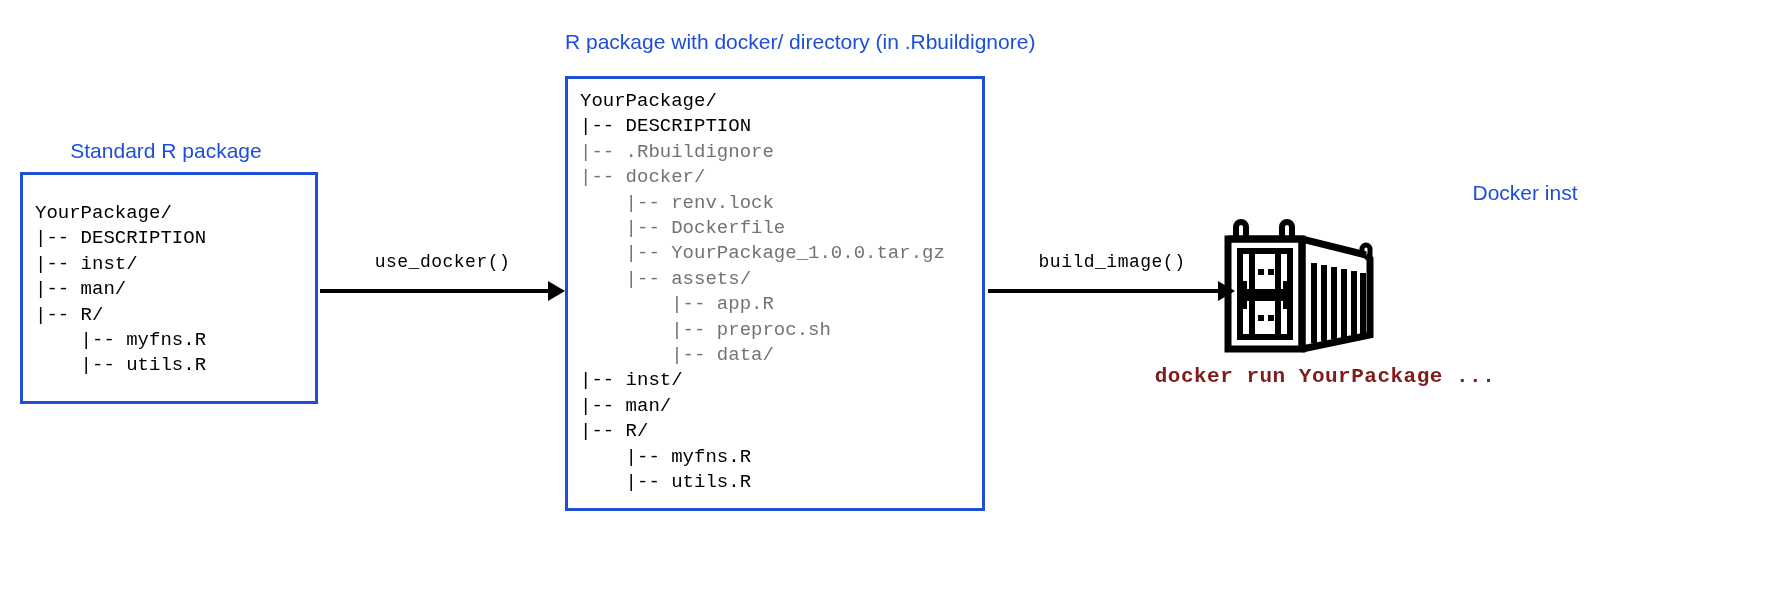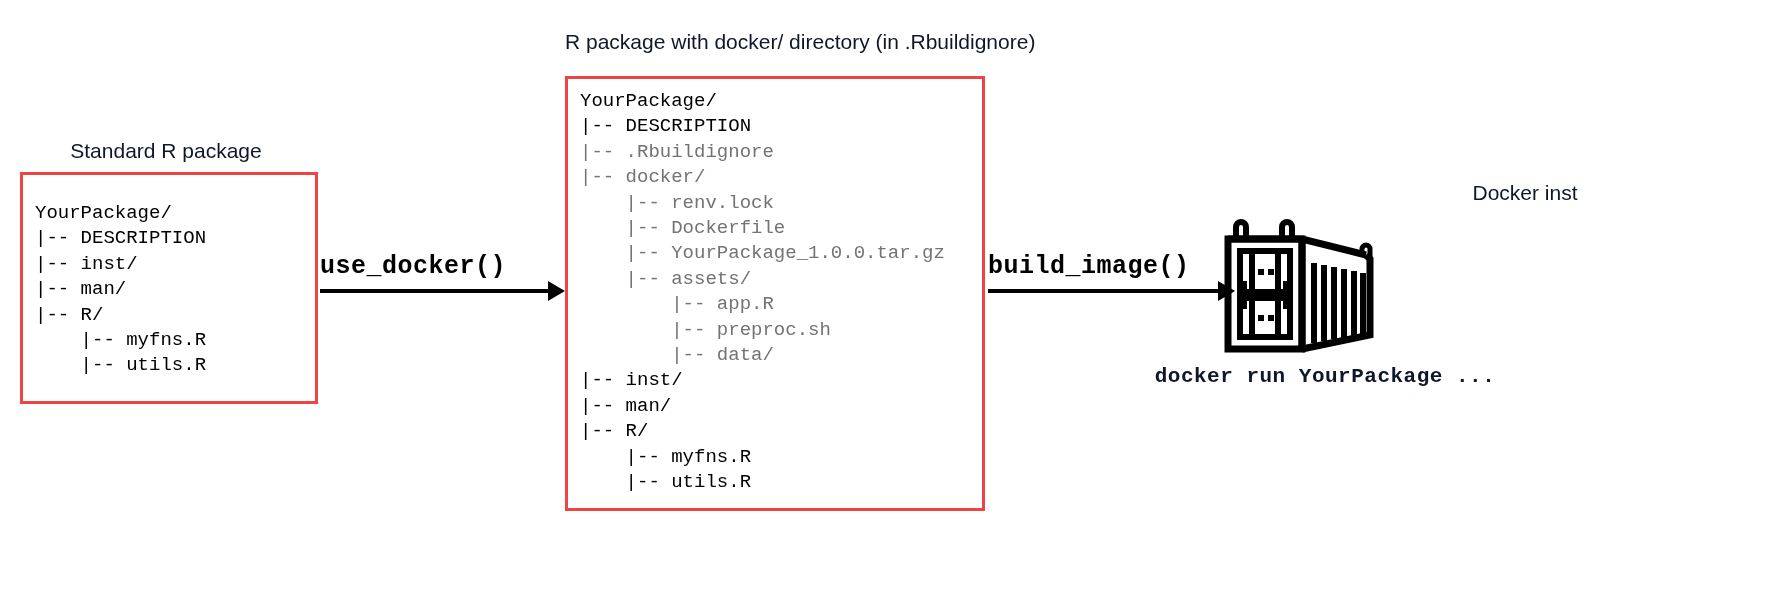--- a/index.html
+++ b/index.html
@@ -19,34 +19,34 @@
     left: 0; top: 0;
     width: 1782px;
     height: 602px;
   }
 
   
   .caption {
     position: absolute;
     font-family: "Liberation Sans", sans-serif;
     font-size: 21px;
-    color: #0f172a;
+    color: #1d4ed8;
     white-space: nowrap;
     text-align: center;
     line-height: 1;
   }
   #caption-left   { left: 17px;   top: 140px; width: 298px; }
   #caption-center { left: 565px;  top: 31px;  width: 420px; }
   #caption-right  { left: 1380px; top: 182px; width: 290px; }
 
   
   .tree-box {
     position: absolute;
     box-sizing: border-box;
-    border: 3px solid #ef4444;
+    border: 3px solid #1d4ed8;
     background: #ffffff;
   }
   #box-left   { left: 20px;  top: 172px; width: 298px; height: 232px; }
   #box-center { left: 565px; top: 76px;  width: 420px; height: 435px; }
 
   .tree {
     font-family: "Liberation Mono", "DejaVu Sans Mono", monospace;
     font-size: 19px;
     line-height: 25.4px;
     color: #000000;
@@ -82,25 +82,25 @@
   #arrow-1 { left: 320px;  top: 281px; width: 245px; }
   #arrow-1 .shaft { width: 230px; }
   #arrow-1 .head  { left: 228px; }
   #arrow-2 { left: 988px;  top: 281px; width: 248px; }
   #arrow-2 .shaft { width: 232px; }
   #arrow-2 .head  { left: 230px; }
 
   .arrow-label {
     position: absolute;
     font-family: "Liberation Mono", "DejaVu Sans Mono", monospace;
-    font-weight: bold;
-    font-size: 25px;
+    font-weight: normal;
+    font-size: 18px;
     color: #000000;
     white-space: nowrap;
-    text-align: left;
+    text-align: center;
     letter-spacing: 0.5px;
   }
   #label-1 { left: 320px; top: 252px; width: 245px; }
   #label-2 { left: 988px; top: 252px; width: 248px; }
 
   
   #docker-icon {
     position: absolute;
     left: 1224px;
     top: 217px;
@@ -111,21 +111,21 @@
   #run-command {
     position: absolute;
     left: 1140px;
     top: 365px;
     width: 370px;
     text-align: center;
     font-family: "Liberation Mono", "DejaVu Sans Mono", monospace;
     font-weight: bold;
     font-size: 21px;
     letter-spacing: 0.5px;
-    color: #0f172a;
+    color: #7f1d1d;
     white-space: nowrap;
   }
 </style>
 </head>
 <body>
 
 <div class="stage">
 
   <div class="caption" id="caption-left">Standard R package</div>
 

